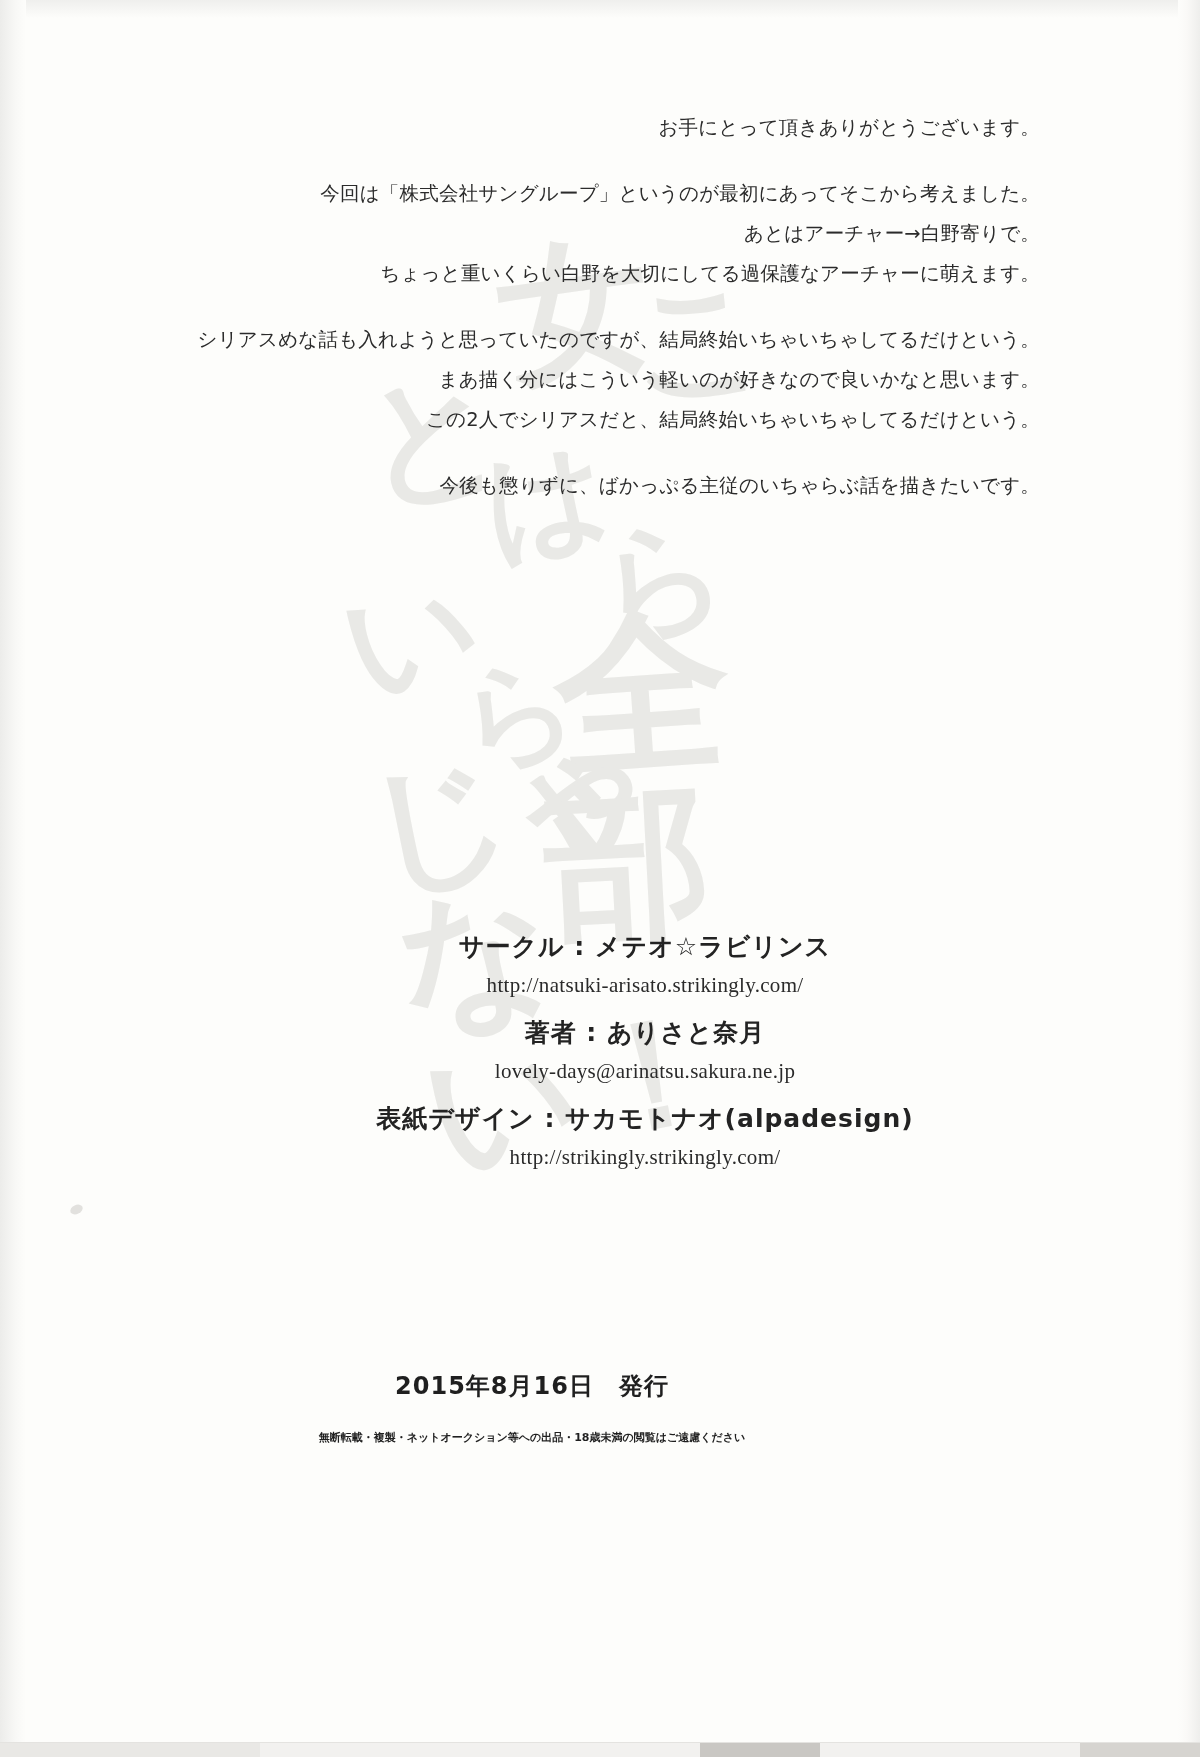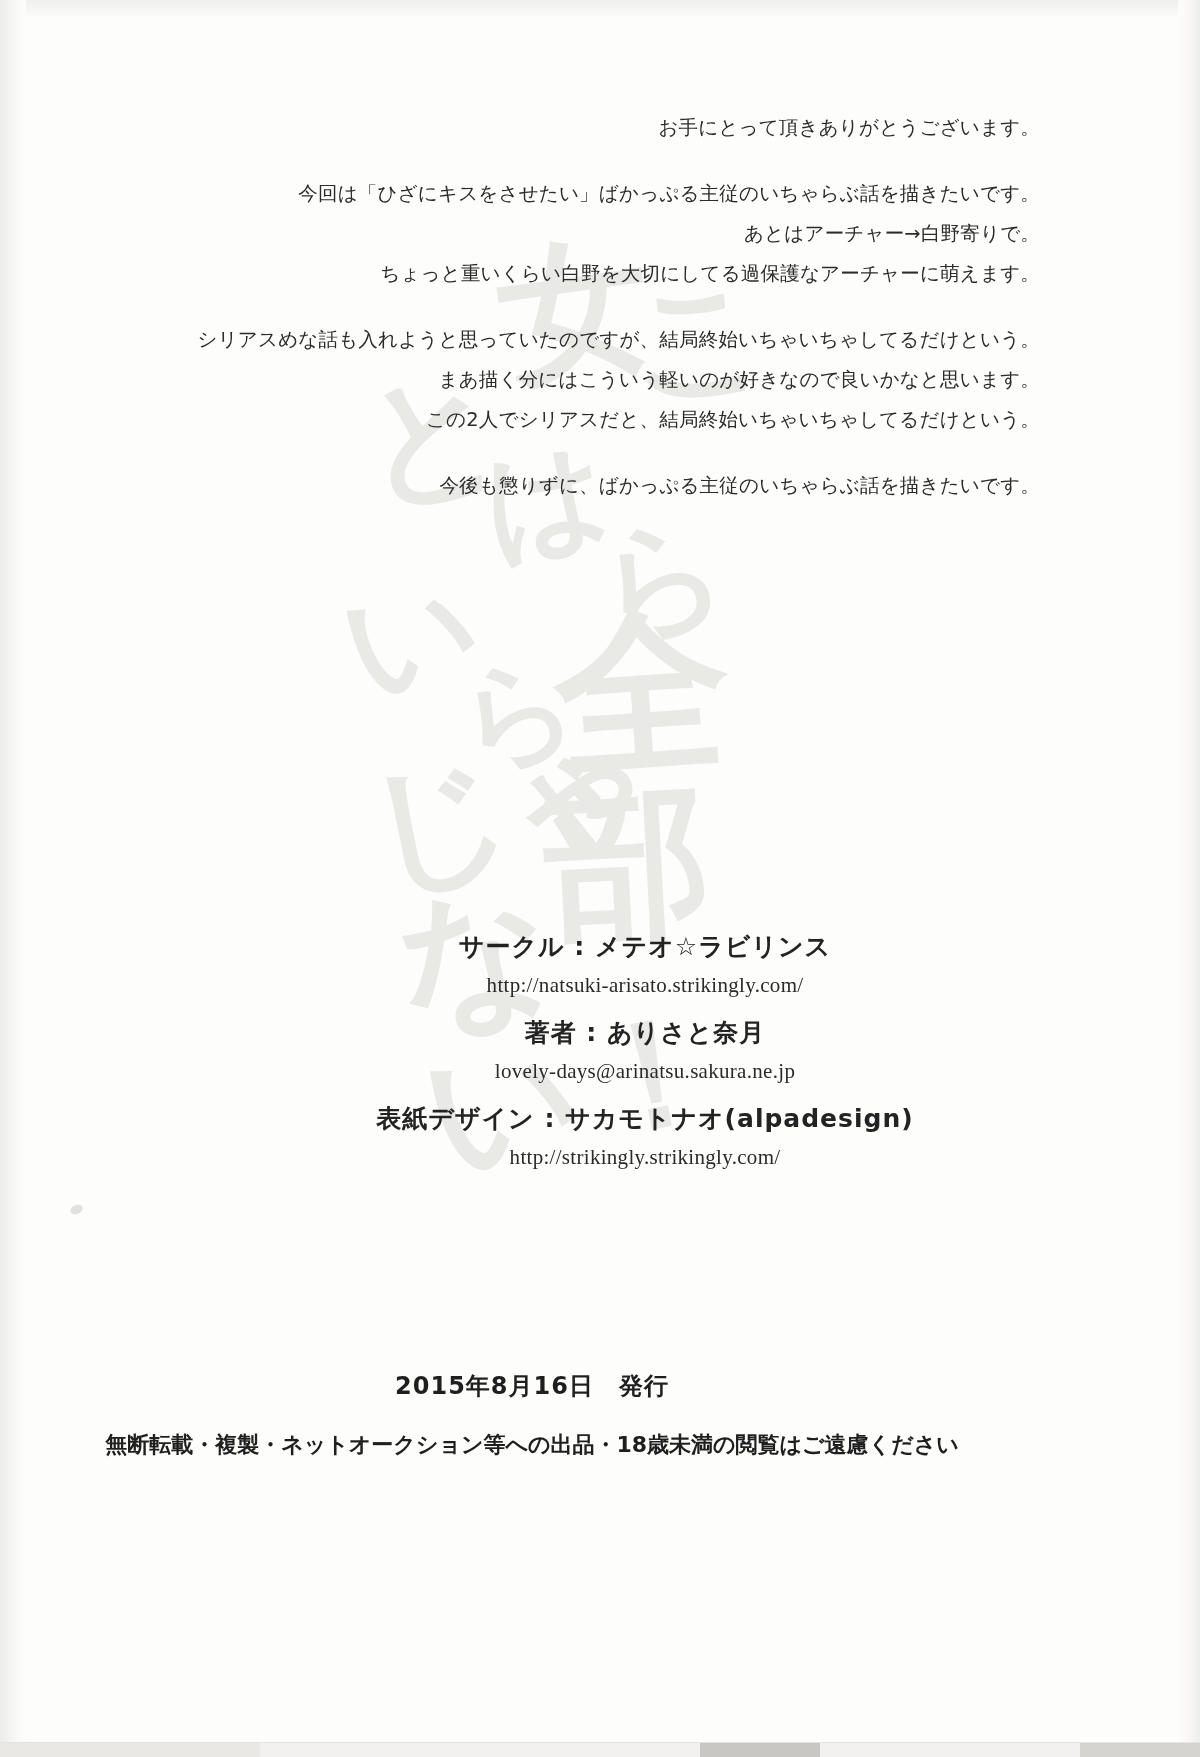--- a/index.html
+++ b/index.html
@@ -141,21 +141,21 @@
     font-family: "DejaVu Sans", sans-serif;
   }
   .pubinfo .date {
     font-size: 24px;
     font-weight: bold;
     color: #1f1f1f;
     letter-spacing: 1px;
   }
   .pubinfo .notice {
     margin-top: 28px;
-    font-size: 22px;
+    font-size: 11px;
     font-weight: bold;
     color: #1f1f1f;
     letter-spacing: 0px;
   }
   .smudge {
     position: absolute;
     left: 70px;
     top: 1205px;
     width: 13px;
     height: 9px;
@@ -187,21 +187,21 @@
     <span class="wm-k">ない！</span>
   </div>
 
   <div class="content">
 
     <div class="afterword">
       <p>
         <span class="line">お手にとって頂きありがとうございます。</span>
       </p>
       <p>
-        <span class="line">今回は「ひざにキスをさせたい」ばかっぷる主従のいちゃらぶ話を描きたいです。</span>
+        <span class="line">今回は「株式会社サングループ」というのが最初にあってそこから考えました。</span>
         <span class="line">あとはアーチャー→白野寄りで。</span>
         <span class="line">ちょっと重いくらい白野を大切にしてる過保護なアーチャーに萌えます。</span>
       </p>
       <p>
         <span class="line">シリアスめな話も入れようと思っていたのですが、結局終始いちゃいちゃしてるだけという。</span>
         <span class="line">まあ描く分にはこういう軽いのが好きなので良いかなと思います。</span>
         <span class="line">この2人でシリアスだと、結局終始いちゃいちゃしてるだけという。</span>
       </p>
       <p>
         <span class="line">今後も懲りずに、ばかっぷる主従のいちゃらぶ話を描きたいです。</span>

